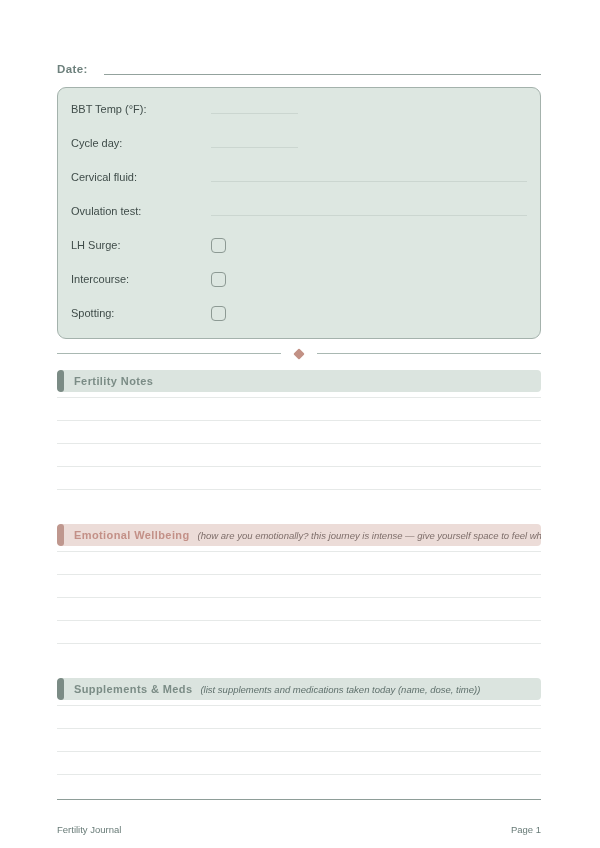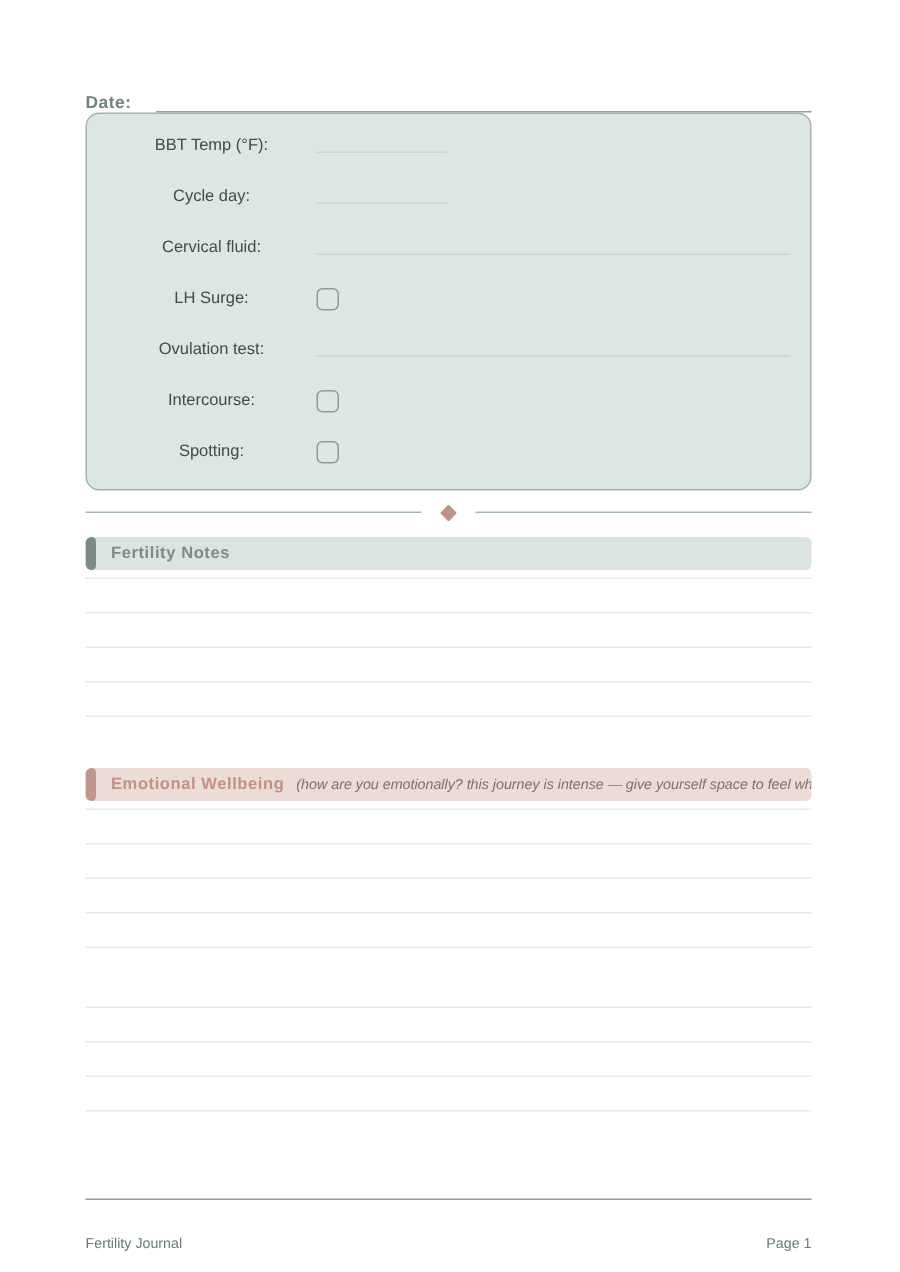--- a/index.html
+++ b/index.html
@@ -16,25 +16,25 @@
   
   .date-row { display:flex; align-items:flex-end;justify-content:space-between; }
   .date-label {
     font-size:11.5px; font-weight:bold; letter-spacing:.4px;
     color:#6e817d;
   }
   .date-line { flex:1; margin-left:16px; height:12px; border-bottom:1px solid #93a29d; }
 
   
   .panel {
+    margin-top:12px;
     background:#dde7e1;
     border:1px solid #a4b2ac;
     border-radius:9px;
     padding:4px 13px 8px 13px;
-    text-align:center;
   }
   .prow { height:34px; display:flex; align-items:center; }
   .plabel { width:140px; font-size:11px; color:#3f4c49; }
   .write-line { align-self:flex-end; margin-bottom:12px; border-bottom:1px solid #cbd6d0; height:1px; }
   .write-line.short { width:87px; }
   .write-line.long { flex:1; }
   .checkbox {
     width:15px; height:15px;
     border:1.5px solid #8d9a94;
     border-radius:4px;
@@ -104,26 +104,26 @@
       </div>
       <div class="prow">
         <span class="plabel">Cycle day:</span>
         <span class="write-line short"></span>
       </div>
       <div class="prow">
         <span class="plabel">Cervical fluid:</span>
         <span class="write-line long"></span>
       </div>
       <div class="prow">
+        <span class="plabel">Ovulation test:</span>
+        <span class="write-line long"></span>
+      </div>
+      <div class="prow">
         <span class="plabel">LH Surge:</span>
         <span class="checkbox"></span>
-      </div>
-      <div class="prow">
-        <span class="plabel">Ovulation test:</span>
-        <span class="write-line long"></span>
       </div>
       <div class="prow">
         <span class="plabel">Intercourse:</span>
         <span class="checkbox"></span>
       </div>
       <div class="prow">
         <span class="plabel">Spotting:</span>
         <span class="checkbox"></span>
       </div>
     </div>
@@ -157,20 +157,25 @@
       <div class="rules">
         <div class="rule"></div>
         <div class="rule"></div>
         <div class="rule"></div>
         <div class="rule"></div>
         <div class="rule"></div>
       </div>
     </div>
 
     <div class="section sage">
+      <div class="section-header">
+        <span class="accent"></span>
+        <span class="section-title">Supplements &amp; Meds</span>
+        <span class="section-hint">(list supplements and medications taken today (name, dose, time))</span>
+      </div>
       <div class="rules">
         <div class="rule"></div>
         <div class="rule"></div>
         <div class="rule"></div>
         <div class="rule"></div>
       </div>
     </div>
 
   </div>
 

